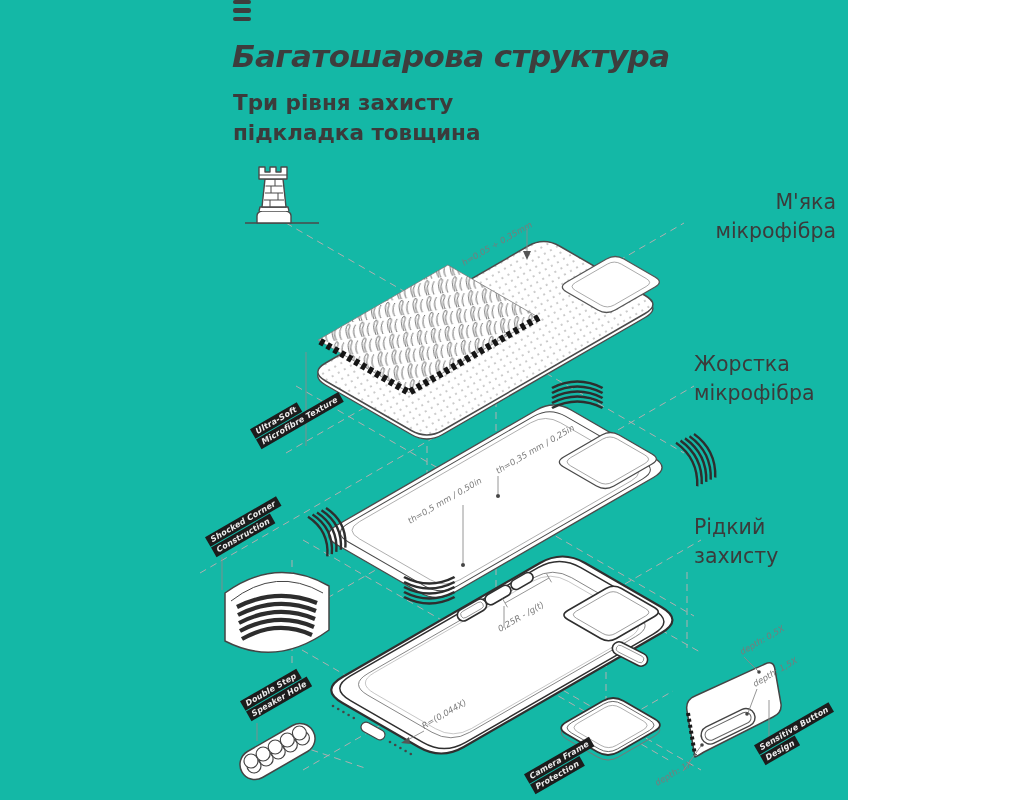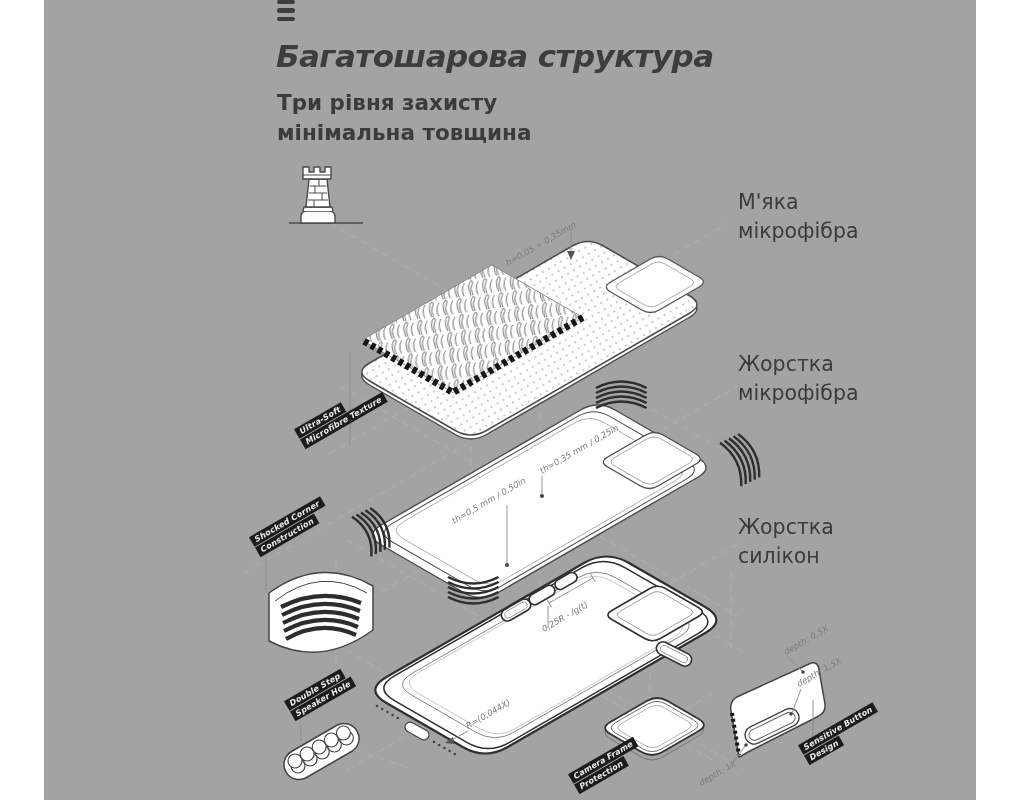--- a/index.html
+++ b/index.html
@@ -1,26 +1,26 @@
 <!DOCTYPE html>
 <html><head>
 <meta charset="utf-8">
 <style>
   html,body{margin:0;padding:0;background:#fff;}
-  .page{position:relative;width:932px;height:800px;background:#a3a3a3;overflow:hidden;
-        font-family:"DejaVu Sans","Liberation Sans",sans-serif;color:#3b3b3b;margin-left:44px;}
+  .page{position:relative;width:848px;height:800px;background:#14b8a6;overflow:hidden;
+        font-family:"DejaVu Sans","Liberation Sans",sans-serif;color:#3b3b3b;}
   .menu{position:absolute;left:233px;top:0;width:18px;height:21px;display:flex;
         flex-direction:column;justify-content:space-between;}
   .menu i{display:block;height:4.2px;background:#3d3d3d;border-radius:2.2px;}
   .title{position:absolute;left:232px;top:38px;font-size:31px;font-weight:800;font-style:italic;
          color:#3d3d3d;letter-spacing:-0.6px;white-space:nowrap;}
   .subtitle{position:absolute;left:233px;top:88px;font-size:21.5px;line-height:30px;
             font-weight:700;color:#3b3b3b;}
   .side-label{position:absolute;width:142px;font-size:20.5px;line-height:29px;font-weight:500;color:#3b3b3b;}
-  #lbl-mic{left:694px;top:188px;}
+  #lbl-mic{left:694px;top:188px;text-align:right;}
   #lbl-lin{left:694px;top:350px;}
   #lbl-sil{left:694px;top:513px;}
   .tag{position:absolute;transform:rotate(-30deg);transform-origin:left bottom;
        font-size:8px;font-style:italic;font-weight:bold;color:#ececec;letter-spacing:.2px;}
   .tag div{background:#1c1c1c;padding:1px 4px;width:max-content;margin-bottom:1px;white-space:nowrap;}
   svg{position:absolute;left:0;top:0;}
   svg text.anno{font-size:8.5px;font-style:italic;fill:#7a7a7a;}
   .dash{stroke:#b0b0b0;stroke-width:1;fill:none;stroke-dasharray:7 5;}
   .lead{stroke:#8a8a8a;stroke-width:.9;fill:none;}
   .ln{stroke:#4a4a4a;stroke-width:1.4;fill:#fff;}
@@ -32,26 +32,26 @@
 
   <div class="menu">
       <i></i>
       <i></i>
       <i></i>
     </div>
 
   <div class="title">Багатошарова структура</div>
   <div class="subtitle">
     <div>Три рівня захисту</div>
-    <div>мінімальна товщина</div>
+    <div>підкладка товщина</div>
   </div>
 
   <div class="side-label" id="lbl-mic">М'яка мікрофібра</div>
   <div class="side-label" id="lbl-lin">Жорстка мікрофібра</div>
-  <div class="side-label" id="lbl-sil">Жорстка силікон</div>
+  <div class="side-label" id="lbl-sil">Рідкий захисту</div>
 
   <svg width="1024" height="800" viewBox="0 0 1024 800">
     <defs>
       <pattern id="dotpat" width="7" height="7" patternUnits="userSpaceOnUse" patternTransform="rotate(-30)">
         <rect width="7" height="7" fill="#fff"></rect>
         <circle cx="2" cy="2" r=".85" fill="#9a9a9a"></circle>
       </pattern>
       <pattern id="furpat" width="14" height="16" patternUnits="userSpaceOnUse" patternTransform="rotate(-8)">
         <rect width="14" height="16" fill="#fff"></rect>
         <path d="M4,16 C2,11 2,5 5,2 C7,0 8,3 6,6 C4,9 5,13 6,16" stroke="#6a6a6a" fill="none" stroke-width="1"></path>

